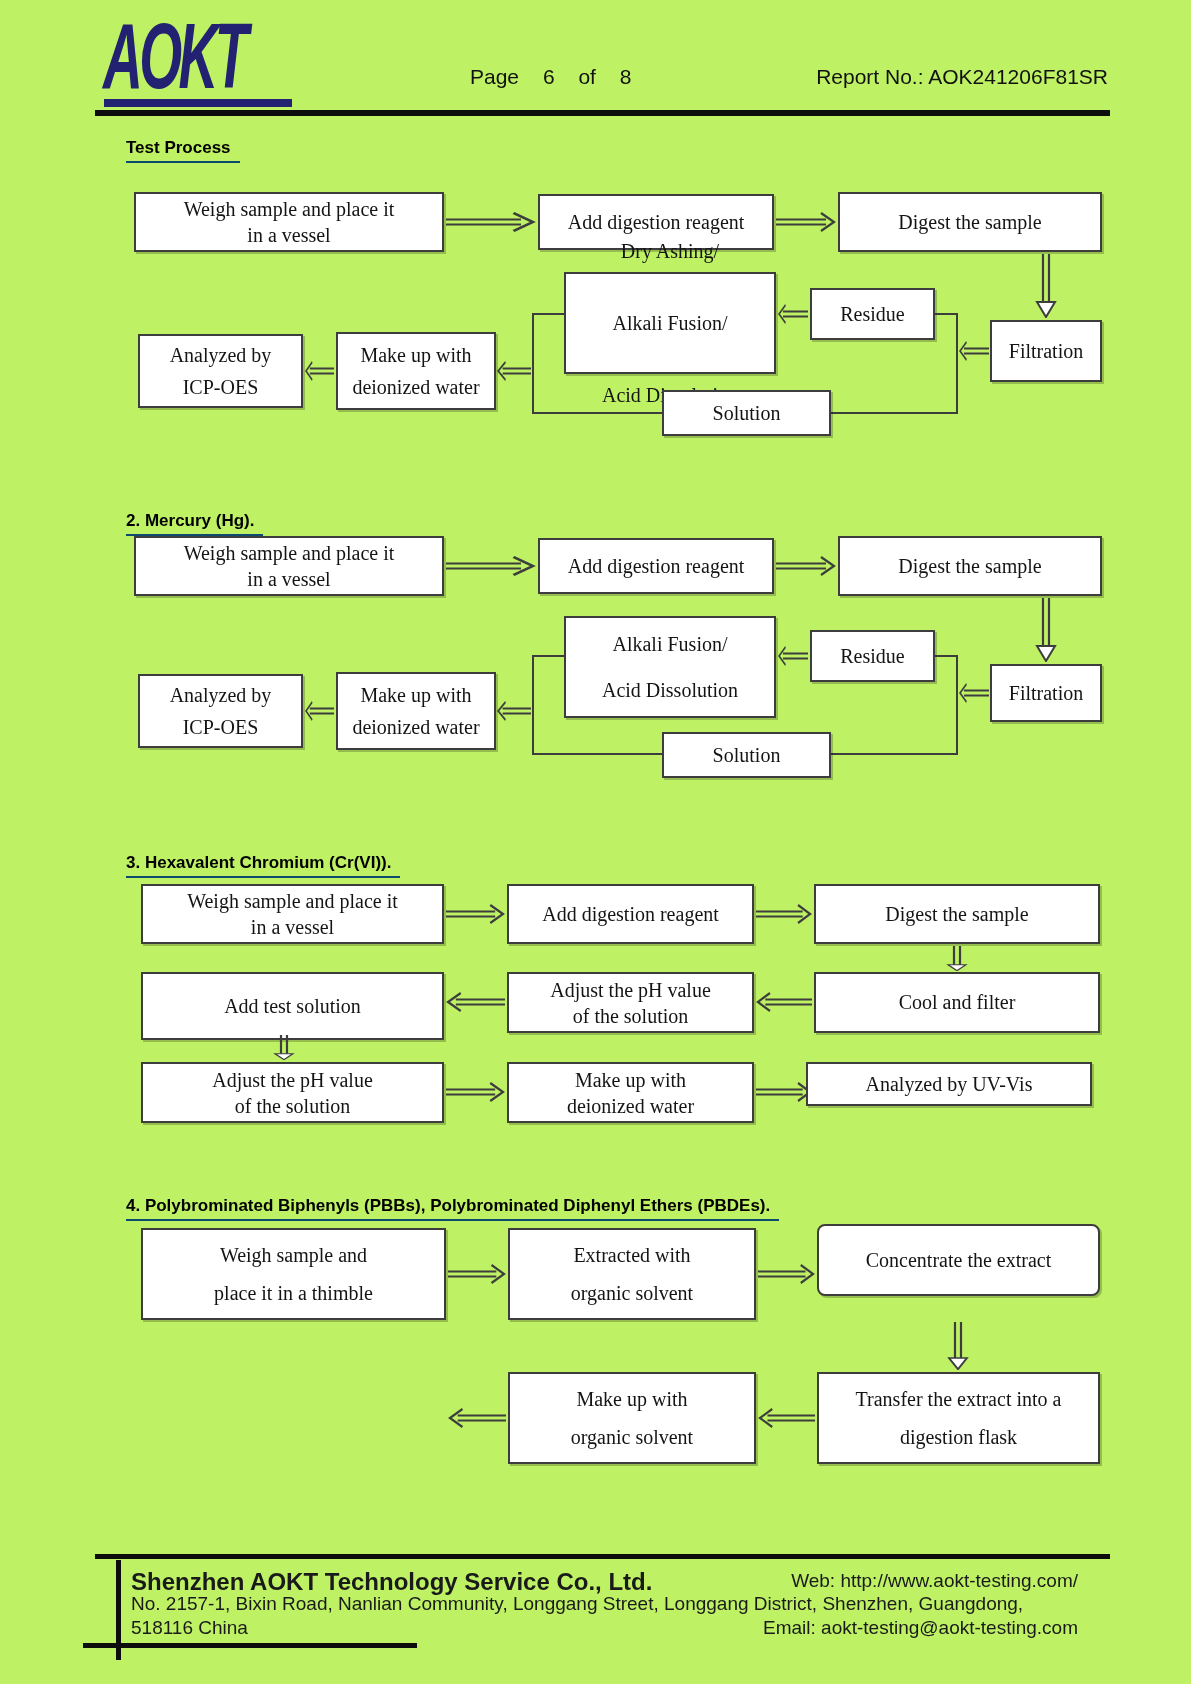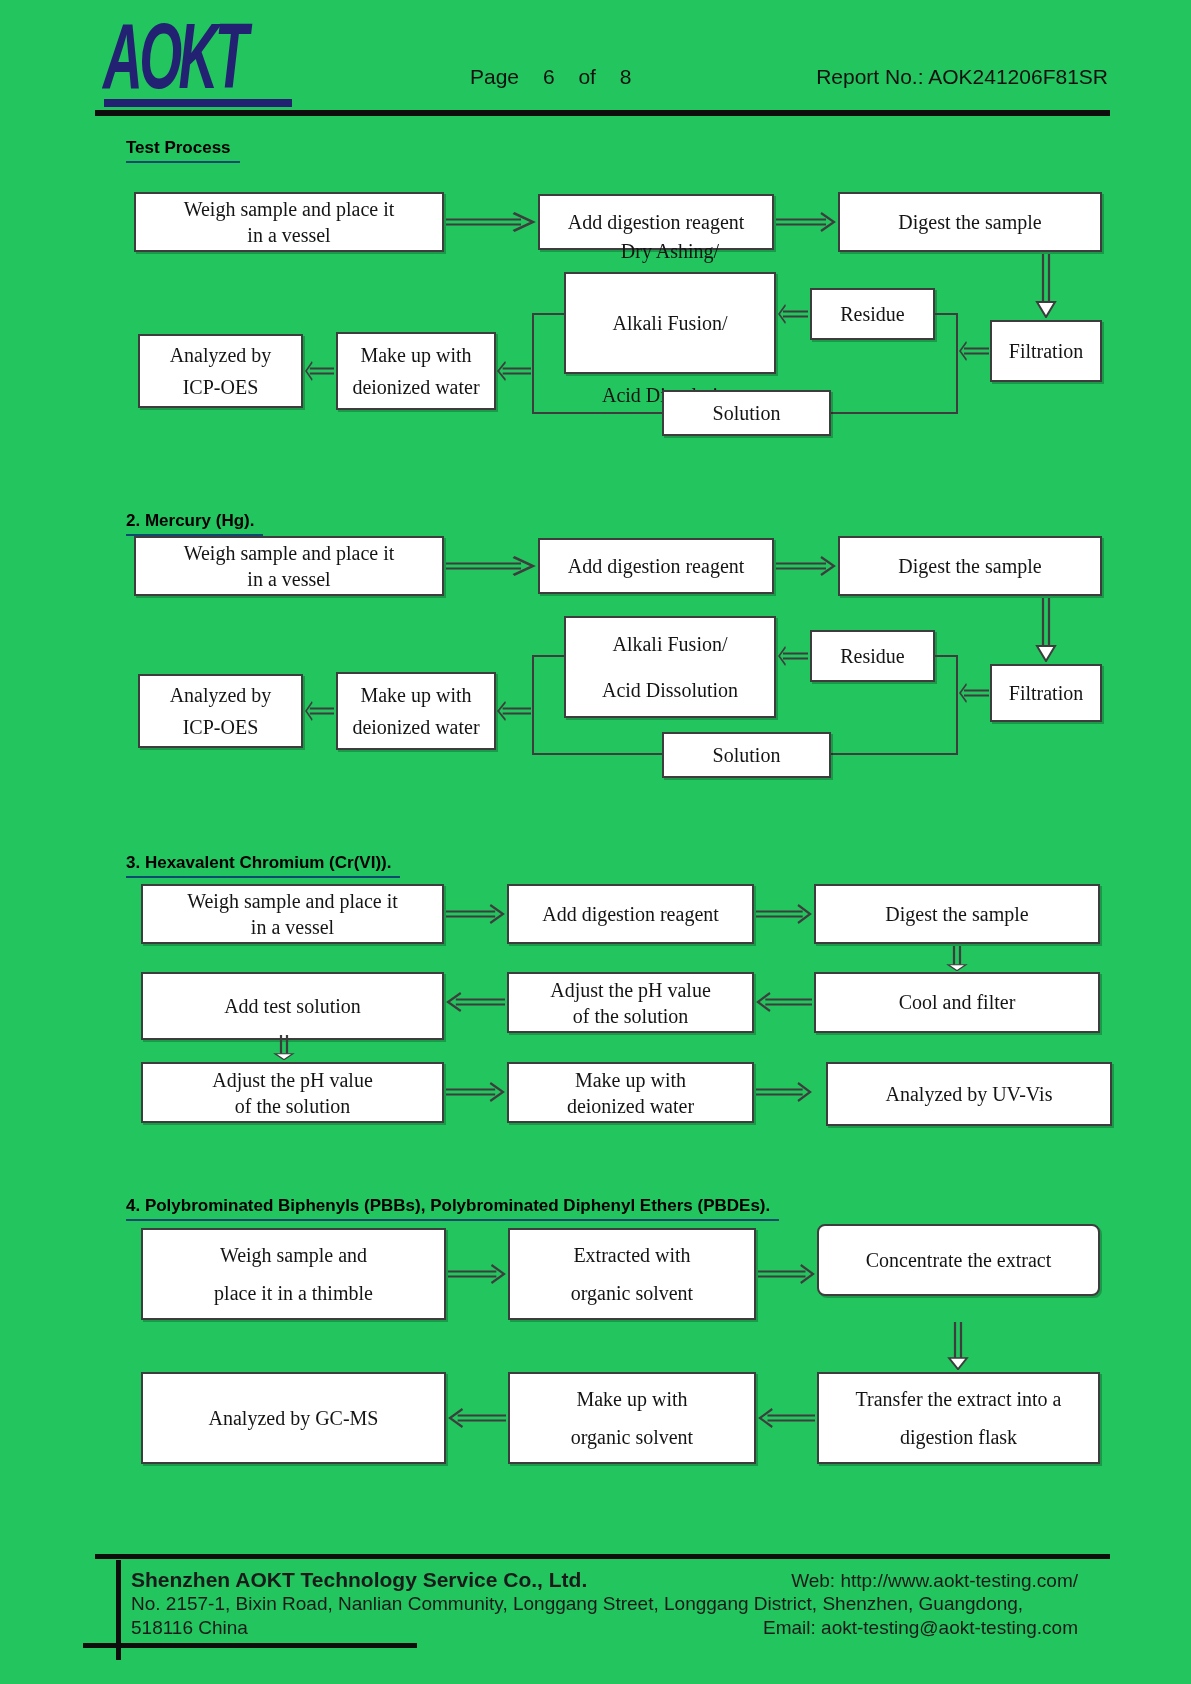--- a/index.html
+++ b/index.html
@@ -1,16 +1,16 @@
 <!DOCTYPE html>
 <html><head>
 <meta charset="utf-8">
 <style>
   html,body{margin:0;padding:0;background:#fff;}
-  .page{position:relative;width:1191px;height:1684px;background:#22c55e;overflow:hidden;
+  .page{position:relative;width:1191px;height:1684px;background:#bef264;overflow:hidden;
         font-family:"Liberation Sans",sans-serif;color:#1a1a1a;}
   .abs{position:absolute;box-sizing:border-box;}
   
   .logo-text{font-family:"Liberation Sans",sans-serif;font-weight:bold;font-style:italic;
              color:#232272;font-size:92px;line-height:80px;letter-spacing:-6px;
              transform:scaleX(.60);transform-origin:left top;white-space:nowrap;}
   .logo-bar{background:#232272;}
   .hdr-text{font-size:21px;color:#111;white-space:nowrap;}
   .rule{background:#0d0d0d;}
   
@@ -22,21 +22,21 @@
       align-items:center;justify-content:center;text-align:center;
       font-family:"Liberation Serif",serif;font-size:20px;color:#141414;}
   .bx span{display:block;}
   .lh26 span{line-height:26px;}
   .lh32 span{line-height:32px;}
   .lh38 span{line-height:38px;}
   .lh46 span{line-height:46px;}
   .ln{position:absolute;background:#3d3d3d;}
   .arr{position:absolute;display:block;}
   
-  .ft-company{font-size:21px;font-weight:bold;white-space:nowrap;text-align:right;}
+  .ft-company{font-size:24px;font-weight:bold;white-space:nowrap;text-align:right;}
   .ft-text{font-size:19px;white-space:nowrap;}
 </style>
 </head>
 <body>
 
 <svg width="0" height="0" style="position:absolute">
   <defs>
     <g id="har-r">
       <path d="M0 8.5 H50 M0 13.5 H50 M45 2 L58 11 L45 20" fill="none" stroke="#3d3d3d" stroke-width="2.2"></path>
     </g>
@@ -238,21 +238,21 @@
   <svg class="arr" style="left:446px;top:1081px;width:59px;height:22px;" viewBox="0 0 60 22" preserveAspectRatio="none">
       <use href="#har-r"></use>
     </svg>
   <div class="bx lh26" style="left:507px;top:1062px;width:247px;height:61px;">
     <span>Make up with</span>
       <span>deionized water</span>
   </div>
   <svg class="arr" style="left:756px;top:1081px;width:56px;height:22px;" viewBox="0 0 60 22" preserveAspectRatio="none">
       <use href="#har-r"></use>
     </svg>
-  <div class="bx" style="left:826px;top:1062px;width:286px;height:64px;">
+  <div class="bx" style="left:806px;top:1062px;width:286px;height:44px;">
     <span>Analyzed by UV-Vis</span>
   </div>
 
   <div class="abs heading" style="left:126px;top:1196px;">4. Polybrominated Biphenyls (PBBs), Polybrominated Diphenyl Ethers (PBDEs).</div>
 
   <div class="bx lh38" style="left:141px;top:1228px;width:305px;height:92px;">
     <span>Weigh sample and</span>
       <span>place it in a thimble</span>
   </div>
   <svg class="arr" style="left:448px;top:1263px;width:58px;height:22px;" viewBox="0 0 60 22" preserveAspectRatio="none">
@@ -279,23 +279,20 @@
   <svg class="arr" style="left:758px;top:1407px;width:57px;height:22px;" viewBox="0 0 60 22" preserveAspectRatio="none">
       <use href="#har-l"></use>
     </svg>
   <div class="bx lh38" style="left:508px;top:1372px;width:248px;height:92px;">
     <span>Make up with</span>
       <span>organic solvent</span>
   </div>
   <svg class="arr" style="left:448px;top:1407px;width:58px;height:22px;" viewBox="0 0 60 22" preserveAspectRatio="none">
       <use href="#har-l"></use>
     </svg>
-  <div class="bx" style="left:141px;top:1372px;width:305px;height:92px;">
-    <span>Analyzed by GC-MS</span>
-  </div>
 
   <div class="abs rule" style="left:95px;top:1554px;width:1015px;height:5px;"></div>
   <div class="abs rule" style="left:116px;top:1560px;width:5px;height:100px;"></div>
   <div class="abs ft-company" style="left:131px;top:1568px;">Shenzhen AOKT Technology Service Co., Ltd.</div>
   <div class="abs ft-text" style="left:700px;top:1570px;width:378px;text-align:right;">Web: http://www.aokt-testing.com/</div>
   <div class="abs ft-text" style="left:131px;top:1593px;">No. 2157-1, Bixin Road, Nanlian Community, Longgang Street, Longgang District, Shenzhen, Guangdong,</div>
   <div class="abs ft-text" style="left:131px;top:1617px;">518116 China</div>
   <div class="abs ft-text" style="left:700px;top:1617px;width:378px;text-align:right;">Email: aokt-testing@aokt-testing.com</div>
   <div class="abs rule" style="left:83px;top:1643px;width:334px;height:5px;"></div>
 

